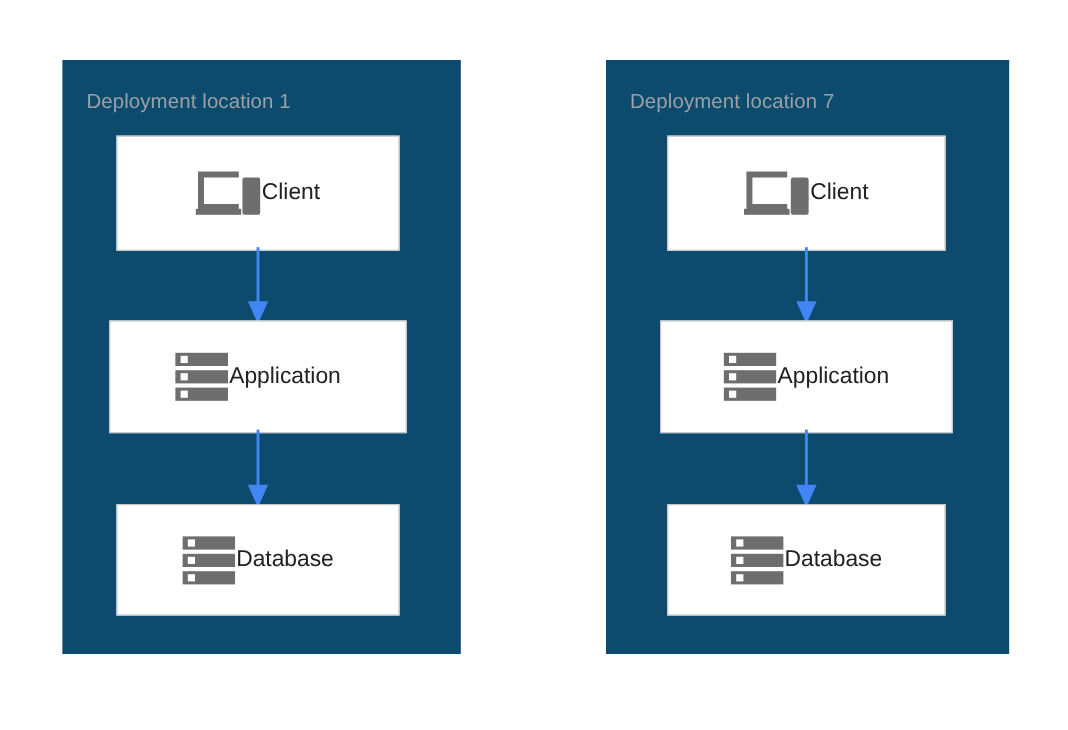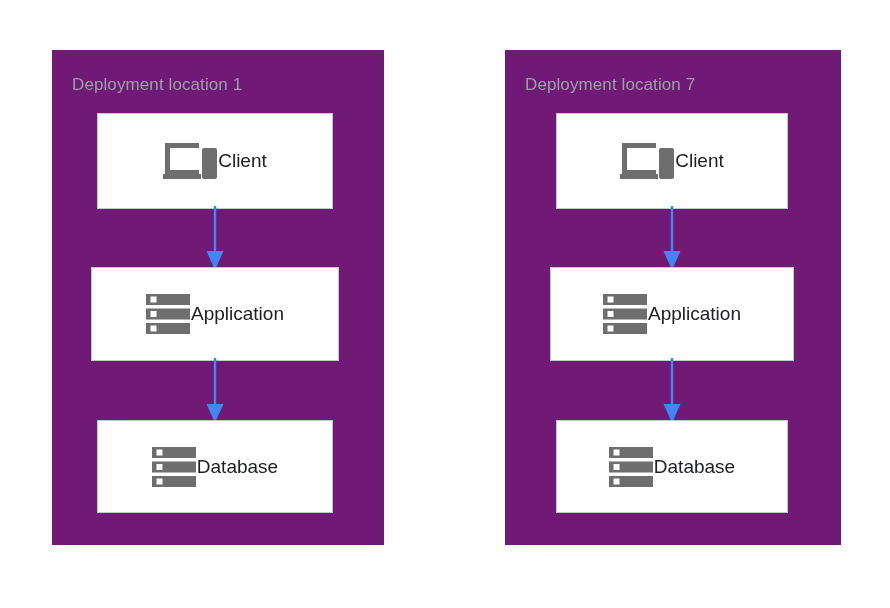--- a/index.html
+++ b/index.html
@@ -19,21 +19,21 @@
   #canvas {
     position: relative;
     width: 890px;
     height: 608px;
     background: #ffffff;
   }
 
   
   .zone {
     position: absolute;
-    background: #701a75;
+    background: #0c4a6e;
     box-sizing: border-box;
   }
   .zone-1 { left: 52px;  top: 50px; width: 332px; height: 495px; }
   .zone-2 { left: 505px; top: 50px; width: 336px; height: 495px; }
 
   .zone-label {
     position: absolute;
     left: 20px;
     top: 24px;
     font-size: 17px;

